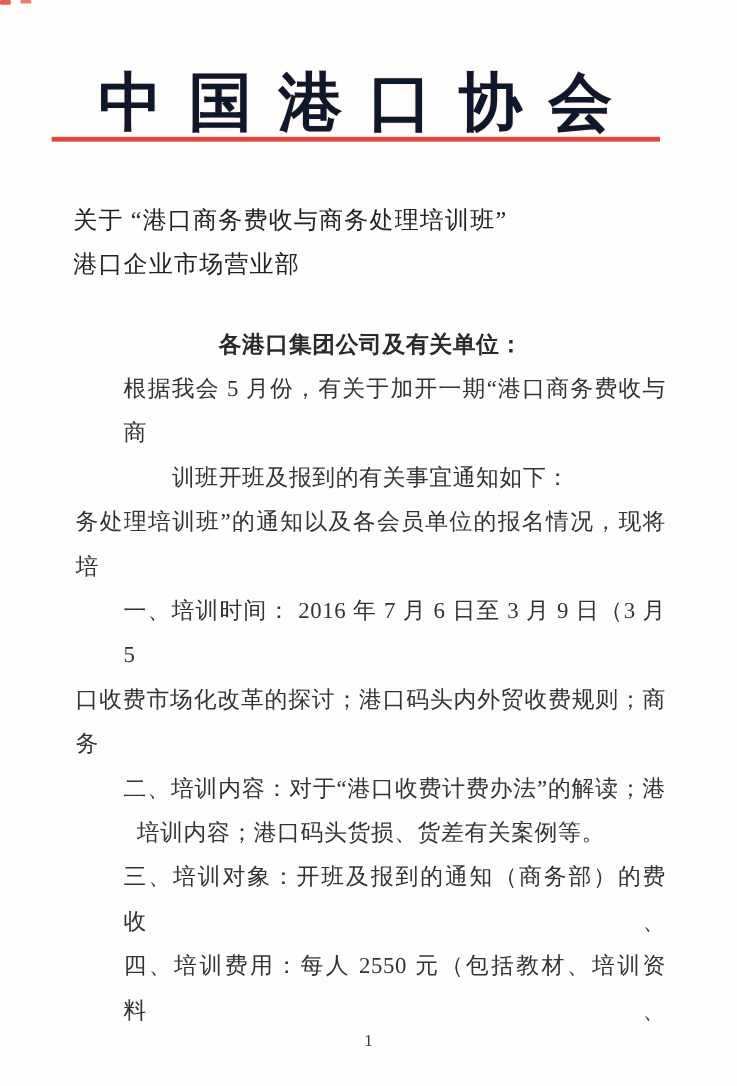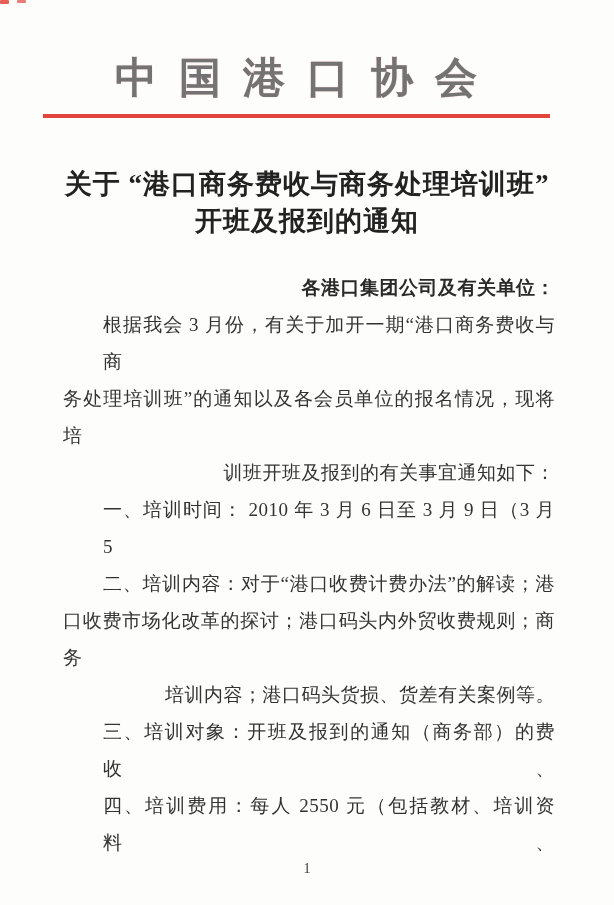--- a/index.html
+++ b/index.html
@@ -14,57 +14,56 @@
   
   .artifact { position: absolute; background: #df372c; border-radius: 1px; }
   .artifact.a1 { left: 0;  top: 0; width: 9px; height: 4px; opacity: .8; }
   .artifact.a2 { left: 17px; top: 0; width: 9px; height: 3px; opacity: .65; }
 
   
   .letterhead {
     position: absolute;
     top: 50px; left: 0; width: 100%;
     text-align: center;
-    color: #737373;
-    font-size: 42px;
+    color: #0f172a;
+    font-size: 53px;
     font-weight: 700;
     letter-spacing: 22px;
     white-space: nowrap;
     text-shadow: 0 0 1px rgba(221,52,44,.35);
   }
 
   .red-rule {
     position: absolute;
     top: 114px; left: 43px;
     width: 507px; height: 4px;
     background: #e2453b;
   }
 
   
   .doc-title {
     position: absolute;
     top: 166px; left: 61px; width: 492px;
-    text-align: center;
     color: #222;
-    font-weight: 700;
-    font-size: 27px;
+    font-weight: 400;
+    font-size: 20px;
     line-height: 37px;
     letter-spacing: 1px;
   }
 
   
   .body-text {
     position: absolute;
     top: 269px; left: 63px; width: 492px;
     color: #333;
     font-size: 19px;
     line-height: 37px;
     letter-spacing: .5px;
   }
-  .line { width: 100%; text-align: right; }
+  .line { width: 100%; text-align: center; }
   .line.full { text-align: justify; text-align-last: justify; }
   .line.ind  { padding-left: 40px; }
   .line.bold { font-weight: 700; color: #2a2a2a; }
 
   .page-num {
     position: absolute;
     top: 861px; left: 0; width: 100%;
     text-align: center;
     color: #3a3a3a;
     font-size: 14px;
@@ -75,30 +74,30 @@
 
 <div class="artifact a1"></div>
 <div class="artifact a2"></div>
 
 <div class="letterhead">中国港口协会</div>
 
 <div class="red-rule"></div>
 
 <div class="doc-title">
   <div>关于 “港口商务费收与商务处理培训班”</div>
-  <div>开班及报到的通知</div>
+  <div>港口企业市场营业部</div>
 </div>
 
 <div class="body-text">
   <div class="line bold">各港口集团公司及有关单位：</div>
-  <div class="line ind full">根据我会 3 月份，有关于加开一期“港口商务费收与商</div>
+  <div class="line ind full">根据我会 5 月份，有关于加开一期“港口商务费收与商</div>
+  <div class="line">训班开班及报到的有关事宜通知如下：</div>
   <div class="line full">务处理培训班”的通知以及各会员单位的报名情况，现将培</div>
-  <div class="line">训班开班及报到的有关事宜通知如下：</div>
-  <div class="line ind full">一、培训时间： 2010 年 3 月 6 日至 3 月 9 日（3 月 5</div>
+  <div class="line ind full">一、培训时间： 2016 年 7 月 6 日至 3 月 9 日（3 月 5</div>
+  <div class="line full">口收费市场化改革的探讨；港口码头内外贸收费规则；商务</div>
   <div class="line ind full">二、培训内容：对于“港口收费计费办法”的解读；港</div>
-  <div class="line full">口收费市场化改革的探讨；港口码头内外贸收费规则；商务</div>
   <div class="line">培训内容；港口码头货损、货差有关案例等。</div>
   <div class="line ind full">三、培训对象：开班及报到的通知（商务部）的费收、</div>
   <div class="line ind full">四、培训费用：每人 2550 元（包括教材、培训资料、</div>
 
 </div>
 
 <div class="page-num">1</div>
 
 </body></html>

